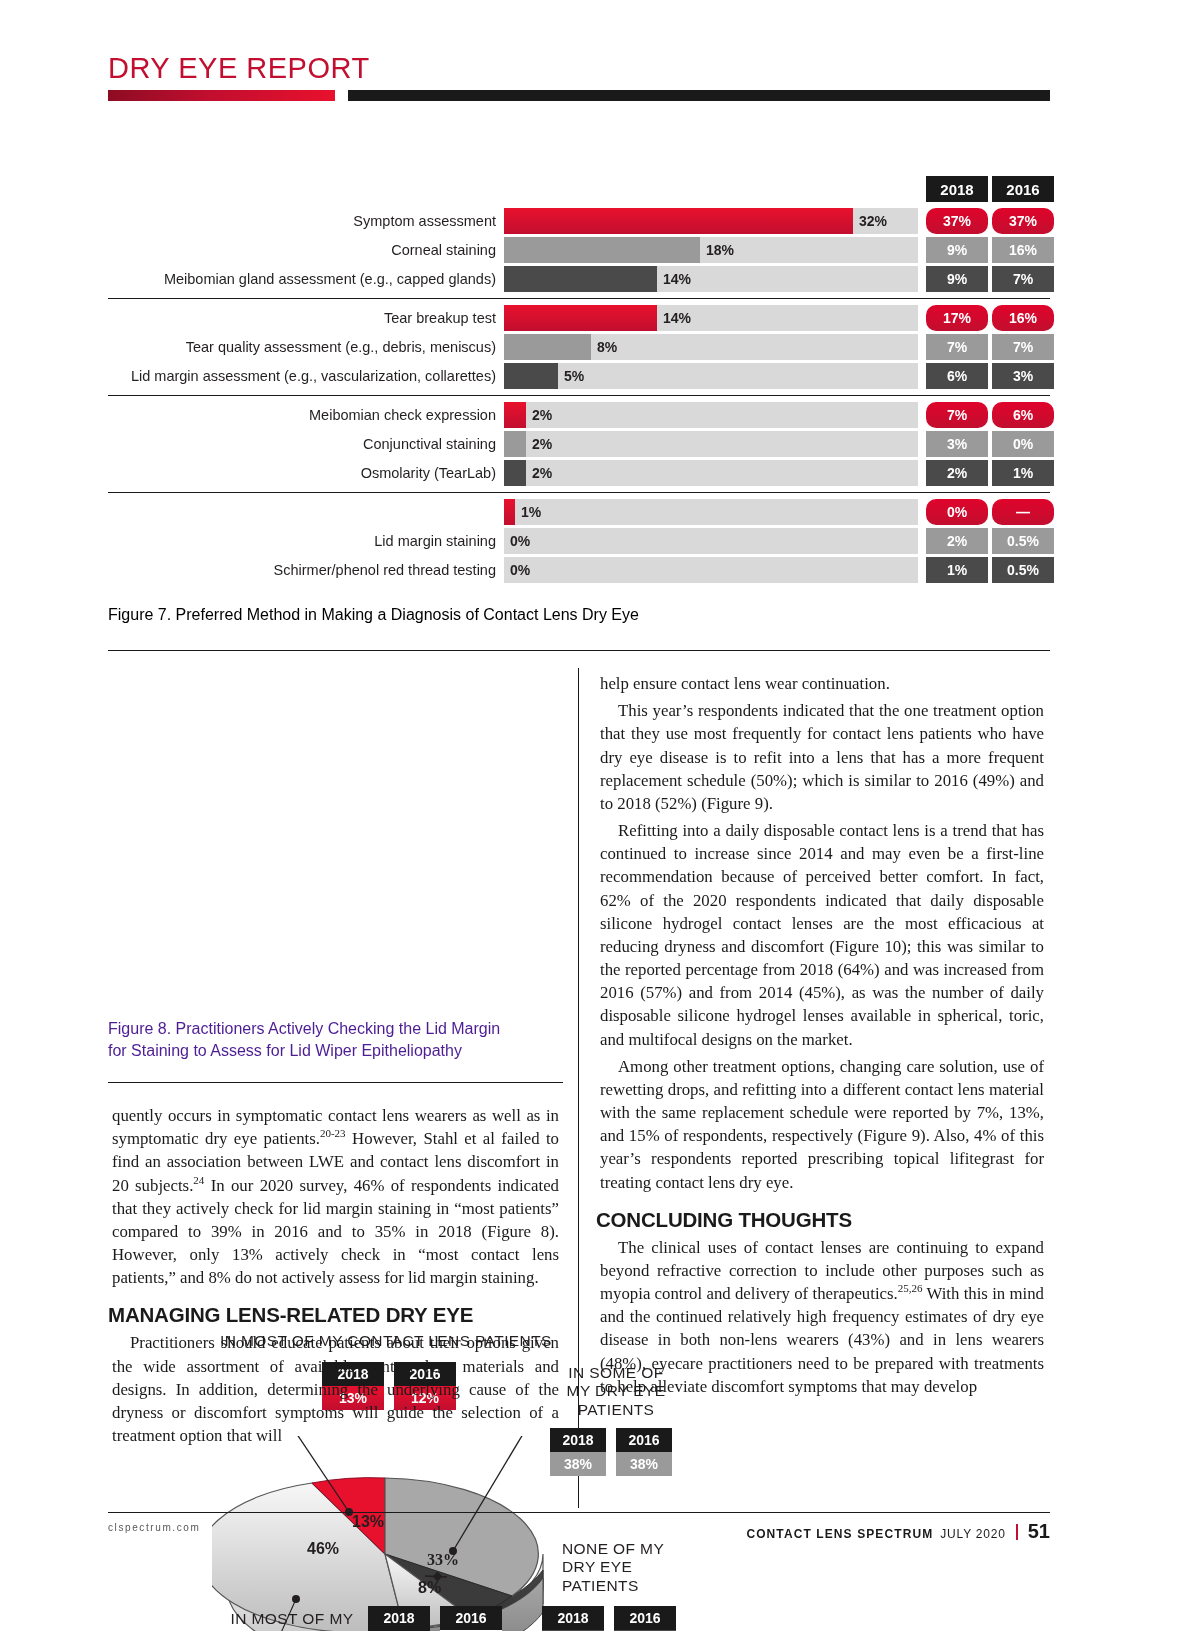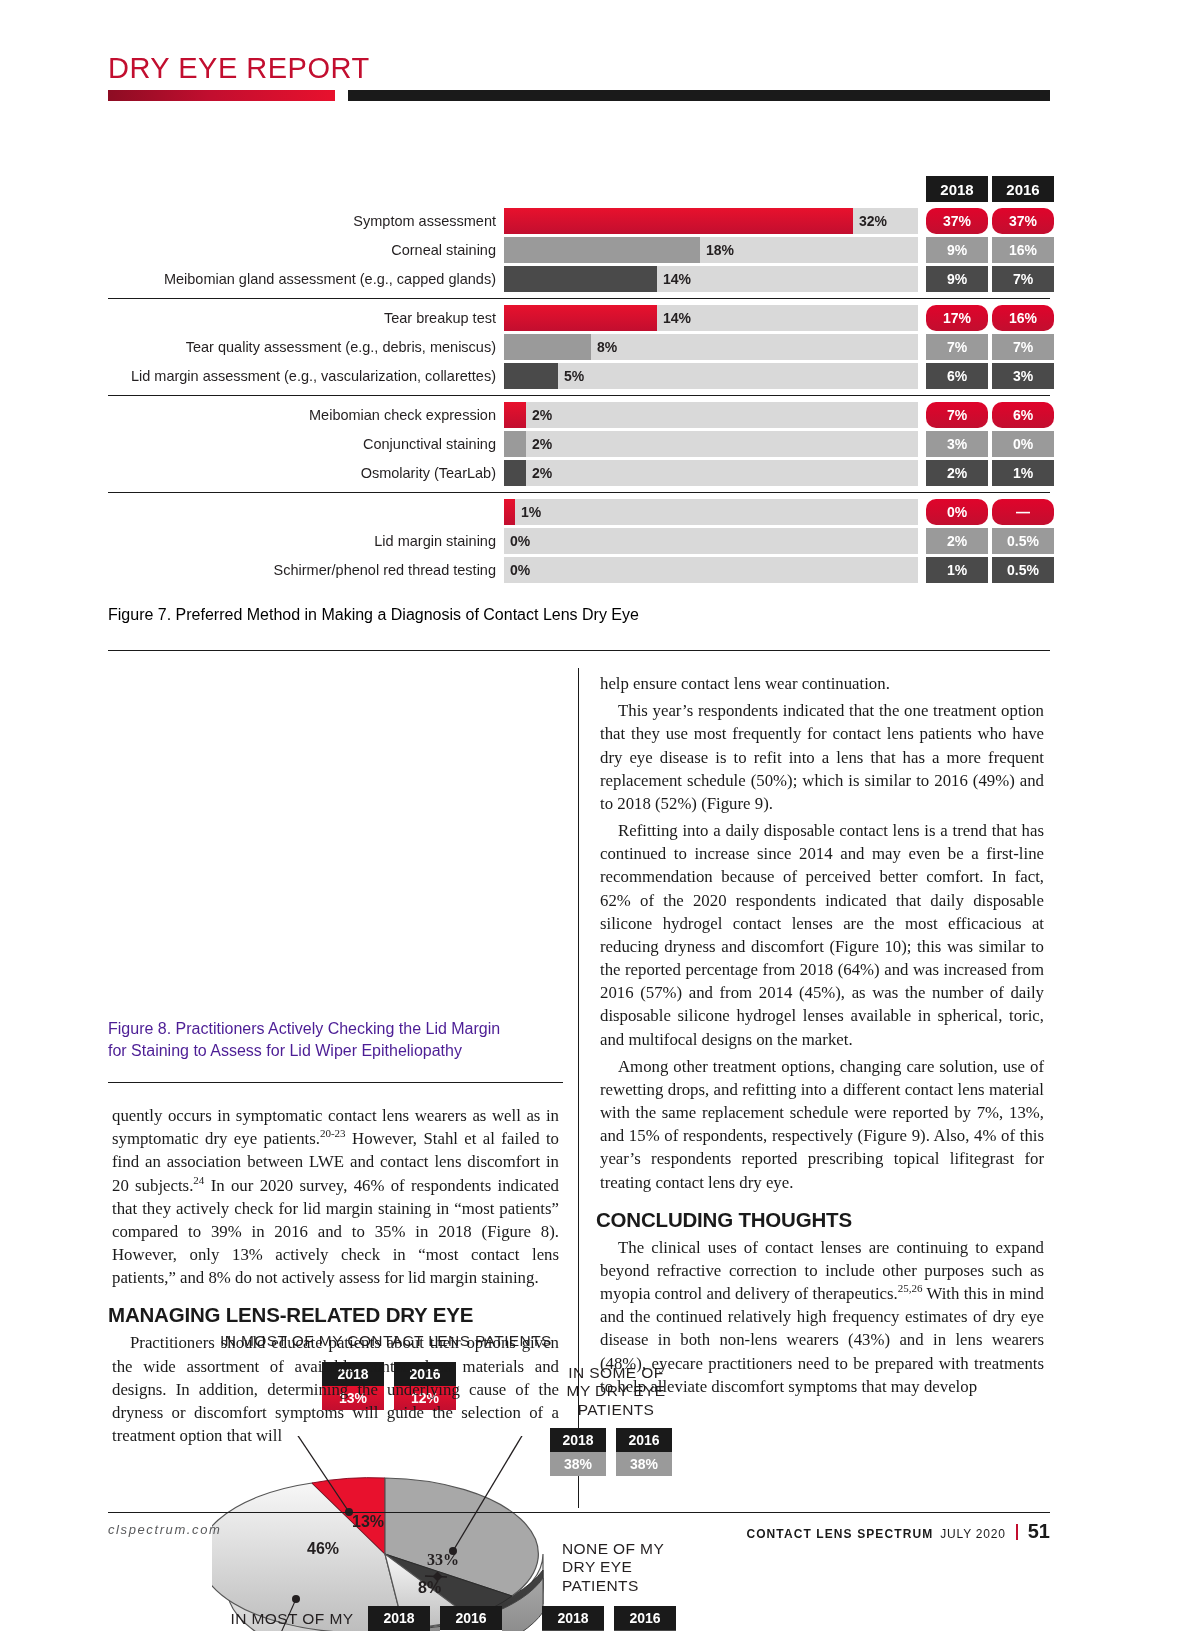--- a/index.html
+++ b/index.html
@@ -65,21 +65,21 @@
   .tv-red{background:linear-gradient(180deg,#e8112d 0%,#c20e2f 100%);color:#fff;}
   .tv-gray{background:#9a9a9a;color:#fff;}
   .tv-dark{background:#4a4a4a;color:#fff;}
   .tv-white{background:#fff;color:#1a1a1a;border:1.5px solid #1a1a1a;box-sizing:border-box;}
   .tv-whiteu{background:#fff;color:#1a1a1a;border-bottom:1.5px solid #1a1a1a;box-sizing:border-box;}
   .pieslice-lbl{position:absolute;font-size:16px;font-weight:bold;color:#231f20;}
 
   
   .foot{position:absolute;left:108px;top:1504px;width:942px;height:40px;}
   .foot-rule{position:absolute;left:0;top:0;width:942px;border-top:1.5px solid #1a1a1a;}
-  .foot-left{position:absolute;left:0;top:10px;font-size:13px;letter-spacing:1.6px;color:#58595b;font-style:italic;}
+  .foot-left{position:absolute;left:0;top:10px;font-size:10px;letter-spacing:1.6px;color:#58595b;}
   .foot-right{position:absolute;right:0;top:8px;font-size:12px;letter-spacing:.8px;color:#1a1a1a;display:flex;align-items:baseline;gap:7px;}
   .foot-right b{font-weight:bold;letter-spacing:1.1px;margin-left:44px;}
   .foot-bar{display:inline-block;width:2px;height:16px;background:#c20e2f;position:relative;top:2px;margin:0 3px;}
   .pagenum{font-size:20px;font-weight:bold;color:#1a1a1a;letter-spacing:0;}
 </style>
 </head>
 <body>
 
 <div class="page">
 

